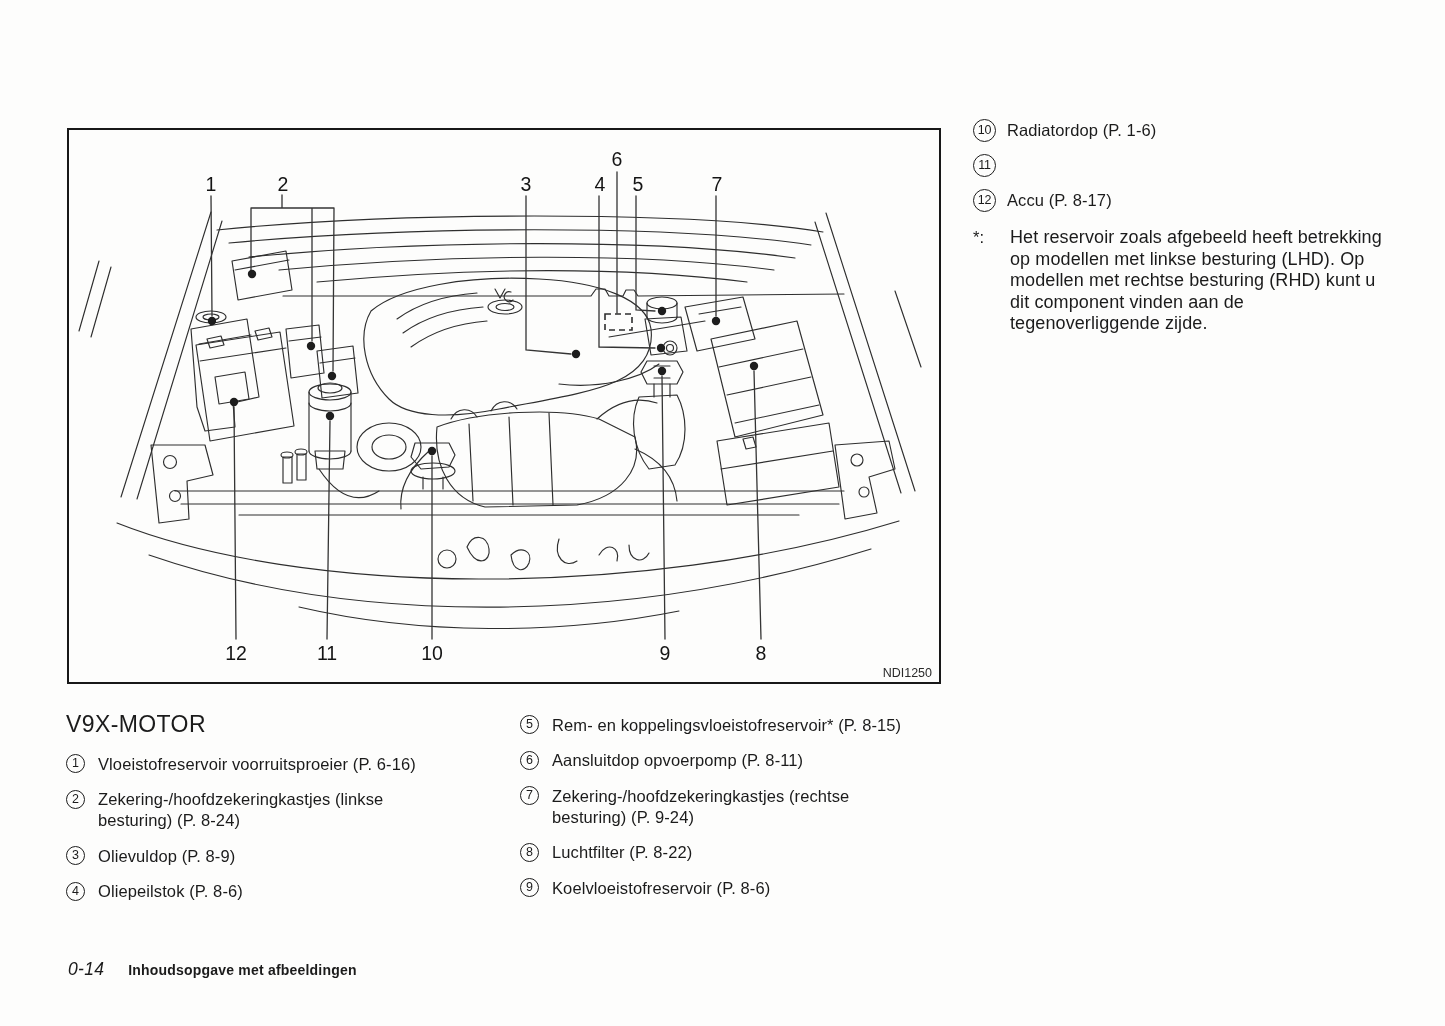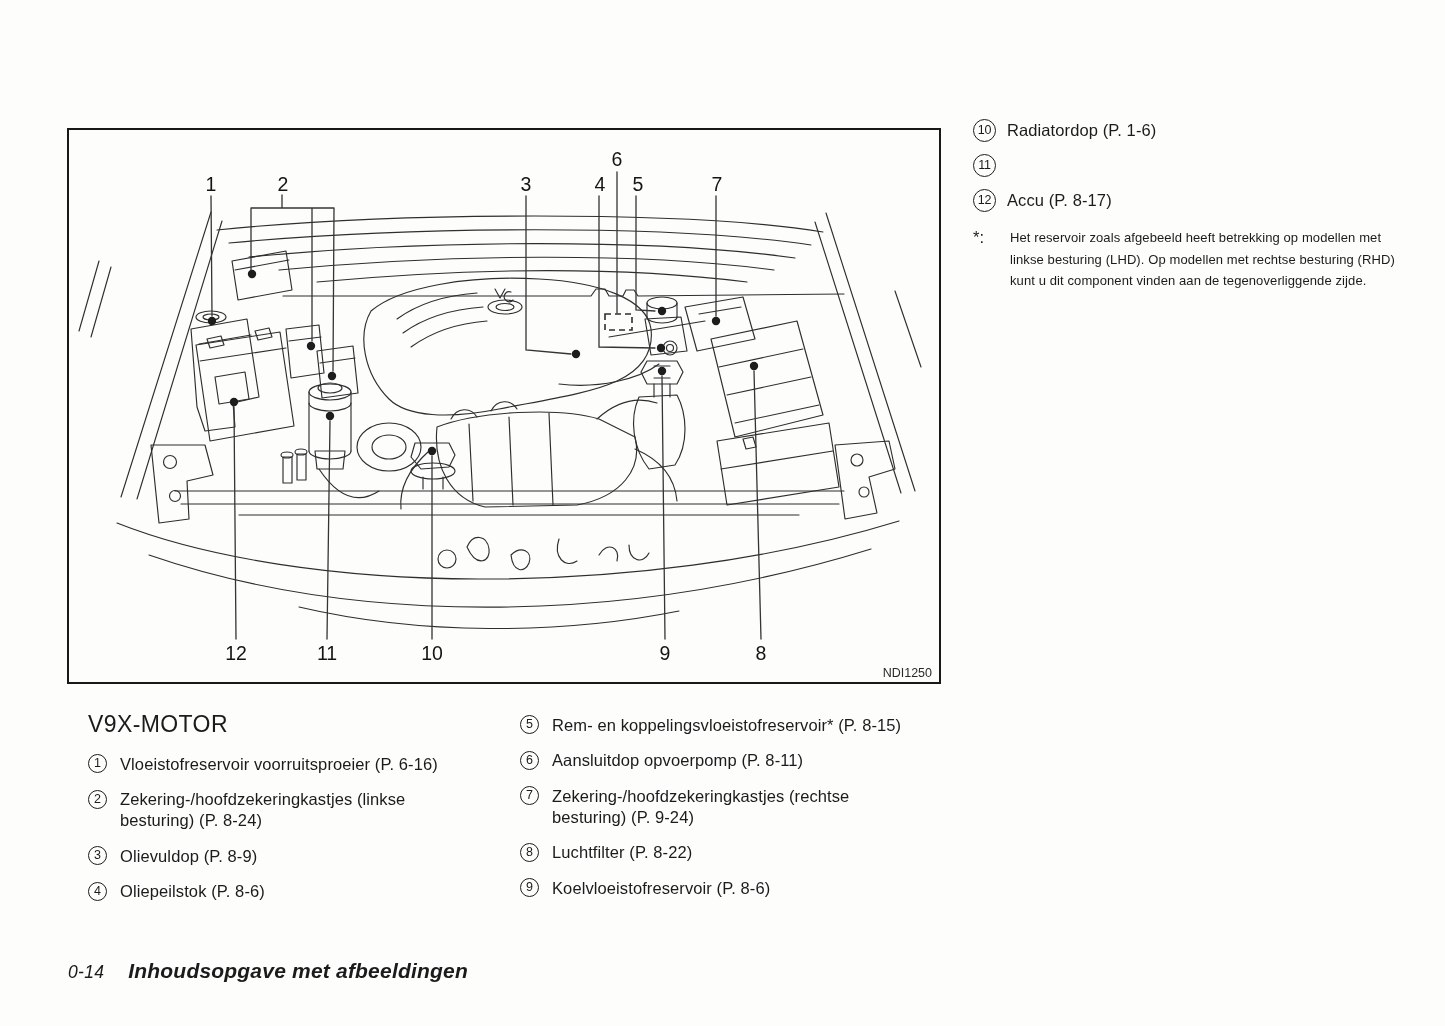--- a/index.html
+++ b/index.html
@@ -40,29 +40,29 @@
     width:19px; height:19px;
     border:1.4px solid #1c1c1c; border-radius:50%;
     display:flex; align-items:center; justify-content:center;
     font-size:12.5px; line-height:1; margin-top:1px; margin-right:13px;
     letter-spacing:-0.2px;
   }
   .cnum.two { width:23px; height:23px; font-size:12.5px; margin-right:11px; }
   .lbl { font-size:16.5px; line-height:21px; letter-spacing:0.1px; padding-top:0.5px; }
   .footnote { display:flex; margin-top:15px; }
   .fn-marker { flex:0 0 37px; font-size:16.5px; line-height:21.5px; }
-  .fn-text { font-size:13px; line-height:21.5px; width:386px; letter-spacing:0.1px; }
-  .legend-col1 { position:absolute; left:88px; top:711px; width:394px; }
+  .fn-text { font-size:18px; line-height:21.5px; width:386px; letter-spacing:0.1px; }
+  .legend-col1 { position:absolute; left:66px; top:711px; width:394px; }
   .legend-col2 { position:absolute; left:520px; top:714px; width:386px; }
   .legend-heading { font-size:23px; line-height:26px; letter-spacing:0.4px; margin-bottom:16px; font-weight:400; }
   .legend-col1 .item, .legend-col2 .item { margin-bottom:14px; }
   
   .footer { position:absolute; left:68px; top:959px; display:flex; align-items:baseline; }
   .footer .pnum { font-size:17.5px; letter-spacing:0.3px; margin-right:24px;font-style:italic; }
-  .footer .ptitle { font-size:21px; font-weight:700; letter-spacing:0.2px;font-style:italic; }
+  .footer .ptitle { font-size:14px; font-weight:700; letter-spacing:0.2px; }
 </style>
 </head>
 <body>
 
 <div class="page">
 
   <div class="diagram-frame">
     <svg width="874" height="556" viewBox="68 129 874 556">
 
       <g class="sketch">

